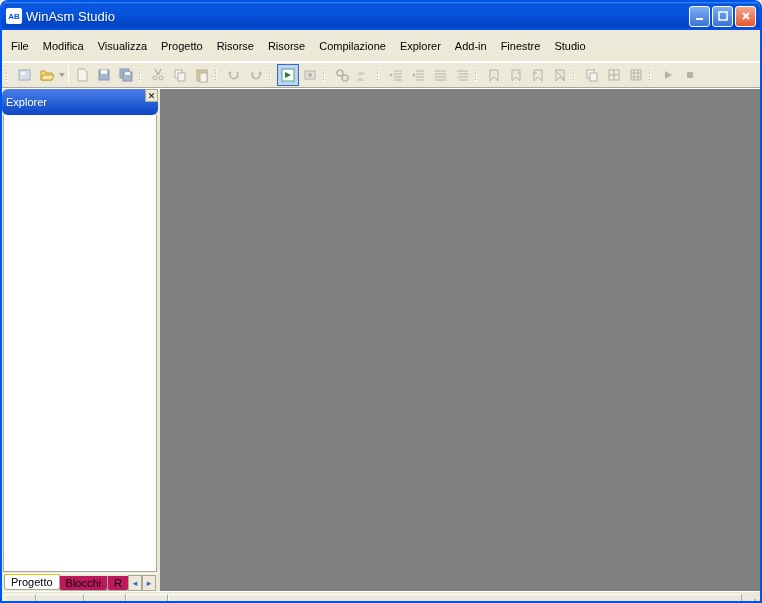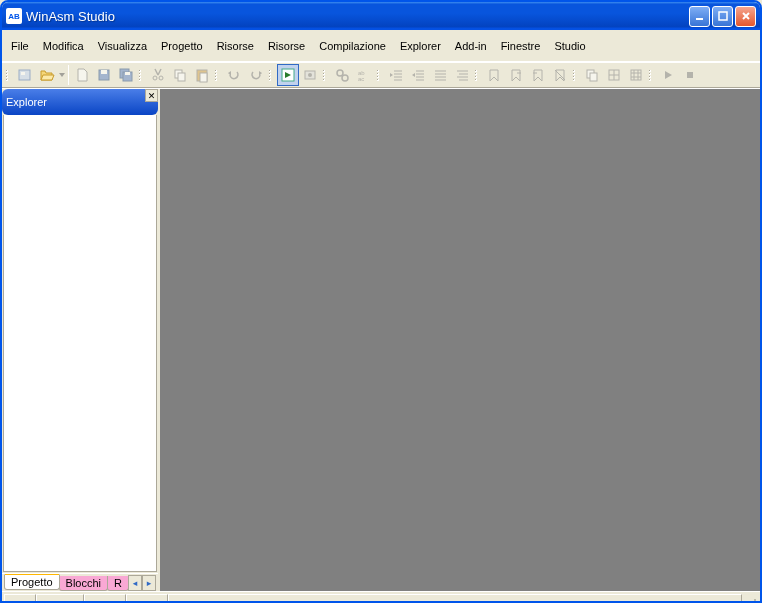--- a/index.html
+++ b/index.html
@@ -137,21 +137,21 @@
 .explorer-tabs {
   display: flex;
   height: 18px;
   background: #ece9d8;
   align-items: flex-end;
   padding: 0 2px;
   border-top: 1px solid #fff;
   overflow: hidden;
 }
 .explorer-tab {
-  background: #f9a8d4;
+  background: #be185d;
   border: 1px solid #aca899;
   border-top: none;
   padding: 1px 6px;
   font-size: 11px;
   cursor: pointer;
   border-radius: 0 0 3px 3px;
   margin-right: -1px;
   white-space: nowrap;
 }
 .explorer-tab.selected {

